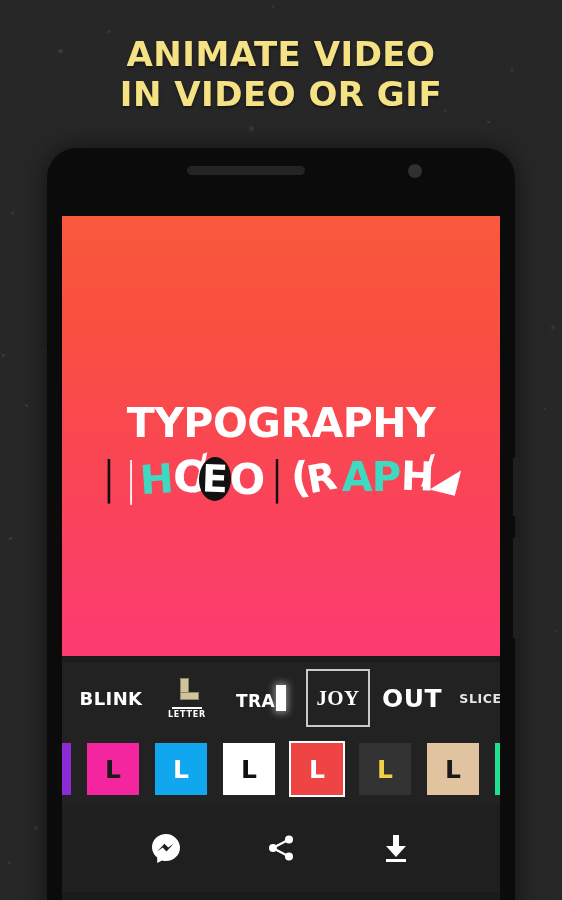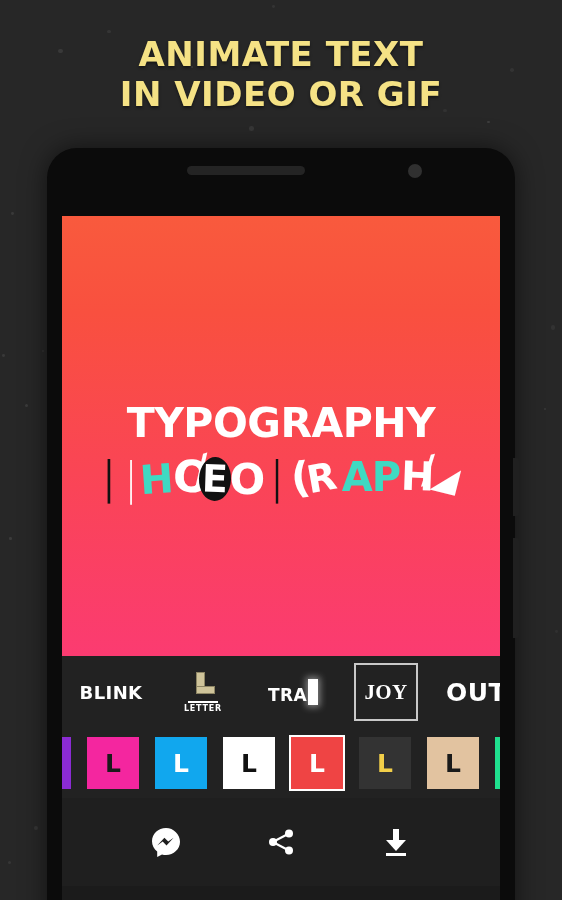--- a/index.html
+++ b/index.html
@@ -96,21 +96,22 @@
     font-family:"DejaVu Sans", sans-serif;
     font-weight:bold; font-size:40px;
   }
   #glitch-row span { display:inline-block; position:relative; }
 
   
   #effects {
     height:72px; background:#222222;
     display:flex; align-items:center;
     padding:0 10px;
-    gap:18px;
+    gap:2px;
+    margin-top:6px;
   }
   .fx {
     flex:0 0 auto; display:flex; flex-direction:column;
     align-items:center; justify-content:center;
     color:#ffffff;
     font-family:"DejaVu Sans", sans-serif;
   }
   .fx-label { font-weight:bold; font-size:17px; letter-spacing:.4px; }
   .fx-blink { width:78px; }
   .fx-letter { width:70px;text-align:center; }
@@ -247,21 +248,21 @@
     <span class="dot" style="width: 4.01315px; height: 4.01315px; left: 211.261px; top: 408.47px; opacity: 0.63;"></span>
     <span class="dot" style="width: 2.96745px; height: 2.96745px; left: 271.943px; top: 4.86975px; opacity: 0.38;"></span>
     <span class="dot" style="width: 3.13922px; height: 3.13922px; left: 25.1787px; top: 403.792px; opacity: 0.6;"></span>
     <span class="dot" style="width: 5.07899px; height: 5.07899px; left: 412.773px; top: 718.323px; opacity: 0.4;"></span>
     <span class="dot" style="width: 4.73458px; height: 4.73458px; left: 58.2862px; top: 48.6385px; opacity: 0.51;"></span>
     <span class="dot" style="width: 2.70551px; height: 2.70551px; left: 487.293px; top: 120.526px; opacity: 0.63;"></span>
     <span class="dot" style="width: 3.6174px; height: 3.6174px; left: 132.15px; top: 701.547px; opacity: 0.5;"></span>
   </div>
 
 <div id="headline">
-  <div>ANIMATE TEXT</div>
+  <div>ANIMATE VIDEO</div>
   <div>IN VIDEO OR GIF</div>
 </div>
 
 <div id="phone">
 
   <div id="speaker"></div>
   <div id="camera"></div>
   <div class="side-btn" id="btn-vol"></div>
   <div class="side-btn" id="btn-pwr"></div>
 

